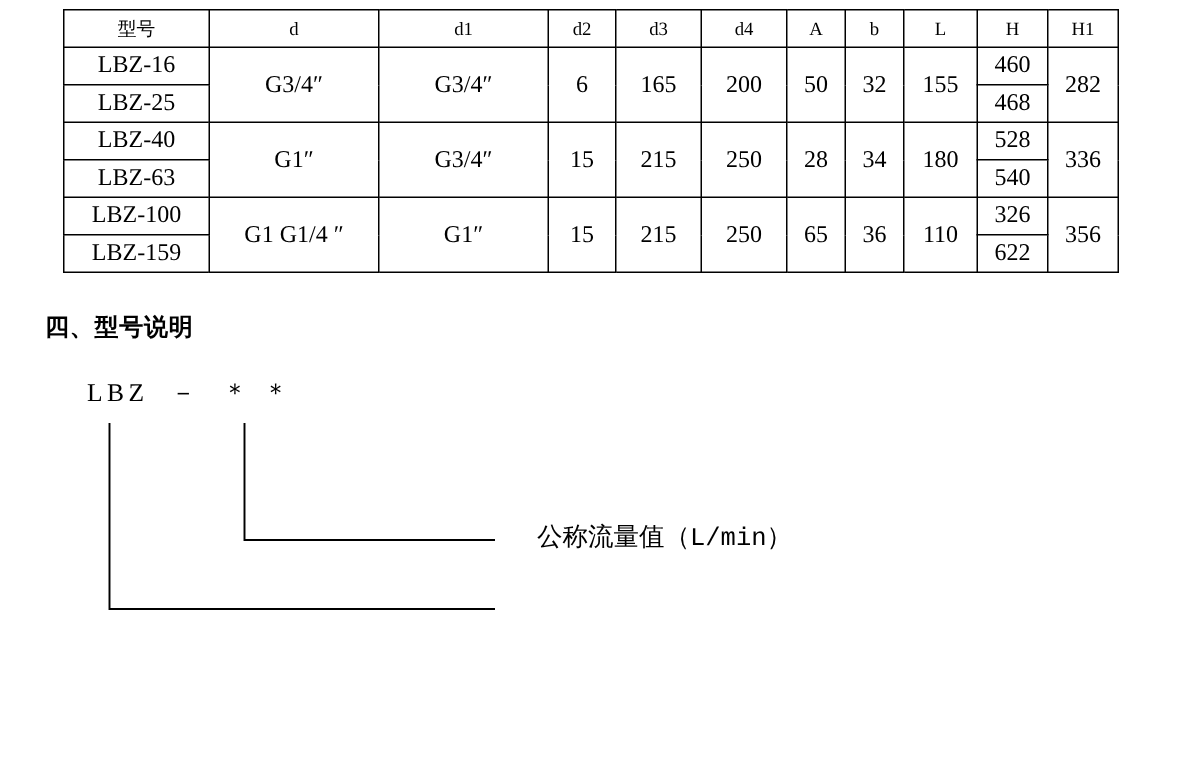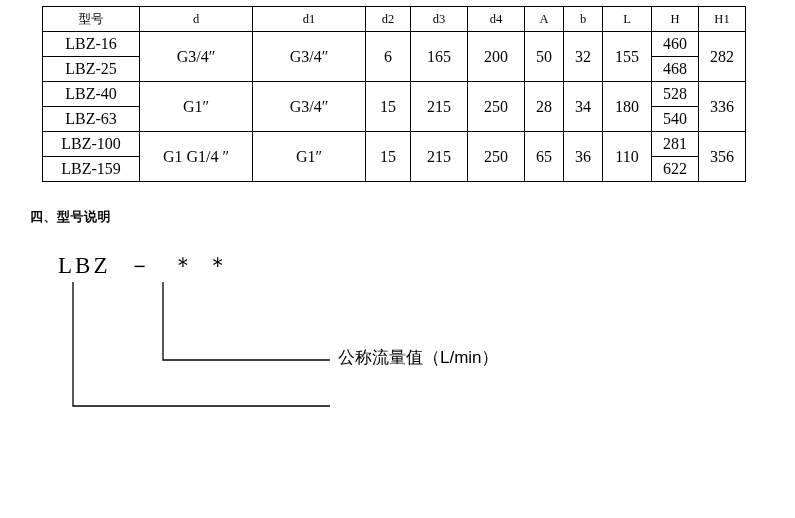--- a/index.html
+++ b/index.html
@@ -54,48 +54,49 @@
   .col-h1      { width: 46px; }
 
   .cn { font-family: "DejaVu Sans", "Liberation Sans", sans-serif; }
 
   
   .section-head {
     position: absolute;
     left: 30px;
     top: 208px;
     font-family: "DejaVu Sans", "Liberation Sans", sans-serif;
-    font-size: 13px;
+    font-size: 16px;
     font-weight: bold;
     letter-spacing: 0.5px;
     text-align: center;
   }
 
   
   .diagram {
     position: absolute;
     left: 0;
     top: 236px;
     width: 795px;
     height: 200px;
   }
   .code-text {
     position: absolute;
     left: 58px;
     top: 14px;
     font-family: "Liberation Serif", serif;
-    font-size: 23px;
+    font-size: 17px;
     letter-spacing: 3px;
     white-space: pre;
   }
   .leader-label {
     position: absolute;
-    font-family: Liberation Sans, sans-serif;
+    font-family: Liberation Mono, monospace;
     font-size: 17px;
     white-space: nowrap;
+    margin-left: 20px;
   }
   .lbl-flow  { left: 338px; top: 110px; }
   .lbl-unit  { left: 338px; top: 157px; }
 
   svg.leaders {
     position: absolute;
     left: 0;
     top: 0;
     width: 795px;
     height: 200px;
@@ -164,21 +165,21 @@
       <tr>
         <td>LBZ-100</td>
         <td rowspan="2">G1 G1/4 ″</td>
         <td rowspan="2">G1″</td>
         <td rowspan="2">15</td>
         <td rowspan="2">215</td>
         <td rowspan="2">250</td>
         <td rowspan="2">65</td>
         <td rowspan="2">36</td>
         <td rowspan="2">110</td>
-        <td>281</td>
+        <td>326</td>
         <td rowspan="2">356</td>
       </tr>
 
       <tr>
         <td>LBZ-159</td>
         <td>622</td>
       </tr>
     </tbody>
   </table>
 </div>

